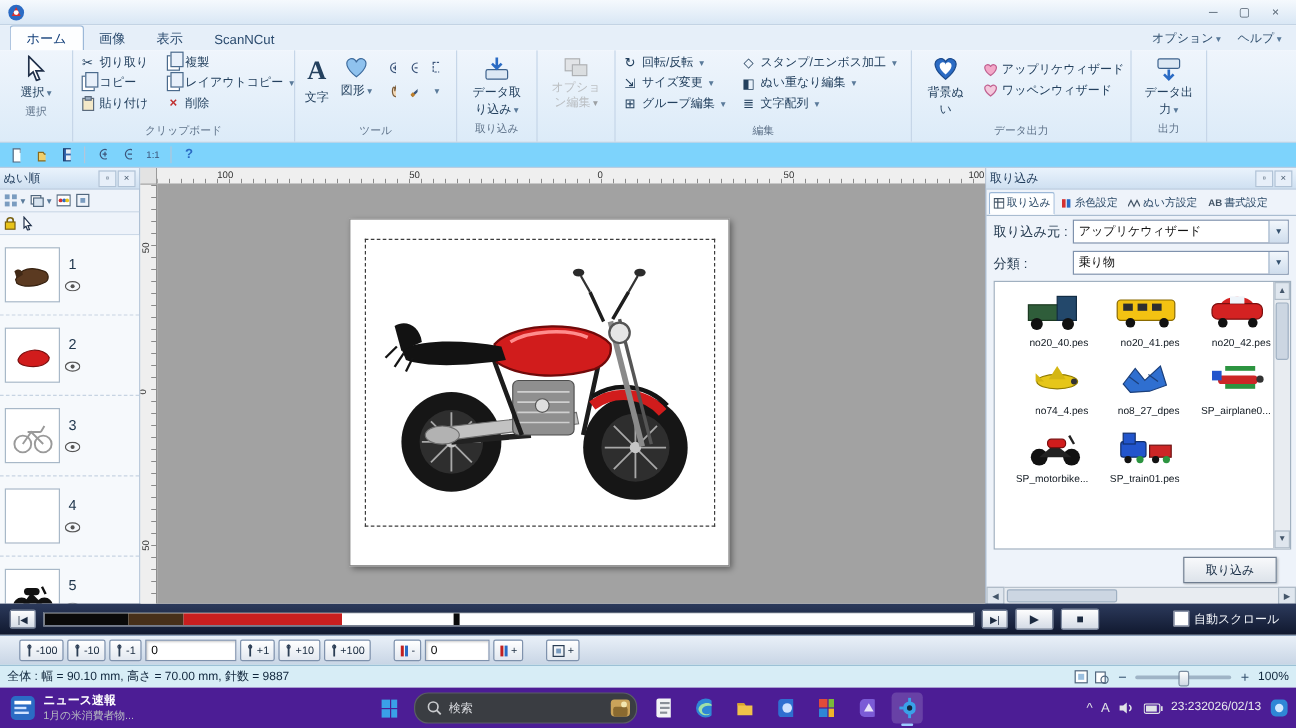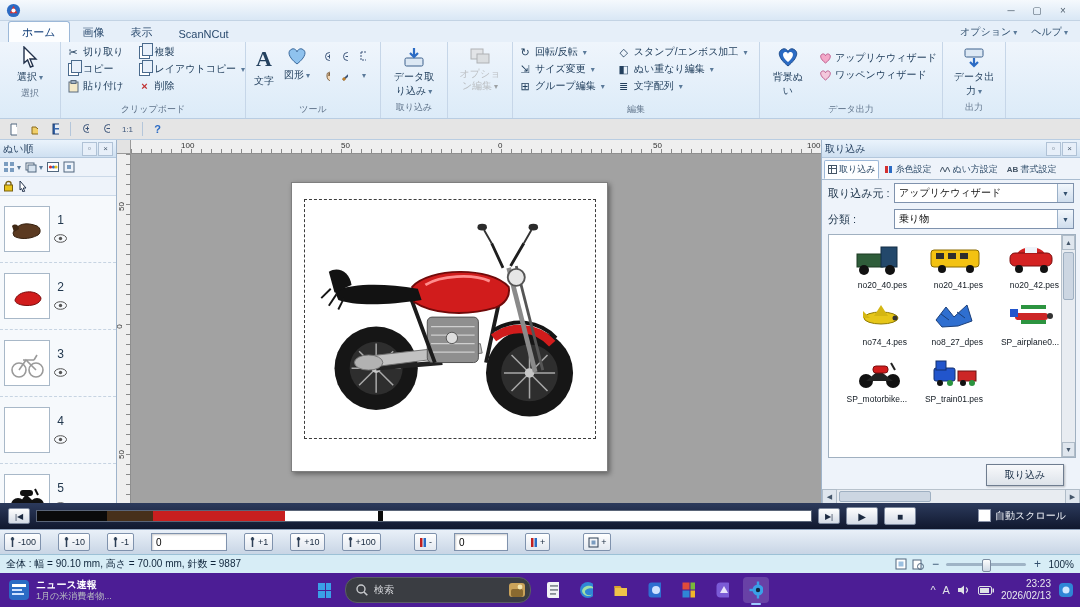--- a/index.html
+++ b/index.html
@@ -29,21 +29,21 @@
   .colgrp{display:flex;flex-direction:column;gap:1px;}
   .smallbtn{display:flex;align-items:center;gap:3px;font-size:10px;color:#23405e;padding:1px 2px;background:none;border:none;white-space:nowrap;}
   .icbox{width:14px;height:14px;display:inline-flex;align-items:center;justify-content:center;font-size:11px;}
   .bigA{font-size:22px;font-weight:bold;color:#24415f;font-family:"Liberation Serif",serif;}
   .toolgrid{display:grid;grid-template-columns:18px 18px 18px;grid-auto-rows:18px;margin-left:3px;margin-top:4px;}
   .tgbtn{display:flex;align-items:center;justify-content:center;background:none;border:none;}
   .ic-copy{position:relative;width:9px;height:11px;border:1px solid #4a6a8c;background:#fff;}
   .ic-copy::before{content:"";position:absolute;left:2px;top:-4px;width:9px;height:11px;border:1px solid #4a6a8c;background:#e8f0fa;}
   .redx{color:#c03030;font-weight:bold;}
   
-  .quickbar{height:20px;background:#e5e5e5;border-bottom:1px solid #b9cde2;display:flex;align-items:center;gap:2px;padding:0 4px;flex:0 0 auto;}
+  .quickbar{height:20px;background:#7dd3fc;border-bottom:1px solid #b9cde2;display:flex;align-items:center;gap:2px;padding:0 4px;flex:0 0 auto;}
   .qbtn{width:19px;height:17px;display:flex;align-items:center;justify-content:center;background:none;border:none;}
   .qsep{width:1px;height:14px;background:#b4c6da;margin:0 3px;}
   
   .main{flex:1;display:flex;min-height:0;}
   
   .sewpanel{width:116px;flex:0 0 auto;background:#eef3fa;border-right:1px solid #9fb4cb;display:flex;flex-direction:column;}
   .panel-title{height:17px;background:linear-gradient(#eaf3fc,#cfe0f1);border-bottom:1px solid #b3c7dc;
     display:flex;align-items:center;font-size:10px;color:#1e3least;color:#1e3a5a;padding:0 3px;}
   .ptbtns{margin-left:auto;display:flex;gap:1px;}
   .ptbtn{width:13px;height:12px;display:flex;align-items:center;justify-content:center;font-size:8px;color:#4a5c70;border:1px solid #b0c2d6;background:#e7eff9;}
@@ -97,21 +97,21 @@
   
   .simbar1{height:26px;background:linear-gradient(#2c3a5c,#10182e);display:flex;align-items:center;gap:6px;padding:0 8px;flex:0 0 auto;}
   .simbtn{height:16px;min-width:22px;background:linear-gradient(#fefefe,#d4dbe6);border:1px solid #7e8aa0;border-radius:2px;
     display:flex;align-items:center;justify-content:center;font-size:8px;color:#1c2a40;padding:0 3px;}
   .playbtn{height:18px;min-width:32px;font-size:10px;}
   .progress{flex:1;height:10px;background:#fff;border:1px solid #5a central;border:1px solid #5a6578;position:relative;display:flex;overflow:hidden;}
   .seg{height:100%;}
   .tick{position:absolute;top:0;bottom:0;width:5px;background:#0a0a0a;}
   .autoscroll{display:flex;gap:4px;color:#f2f5fa;font-size:10px;margin-left:56px;margin-right:6px;white-space:nowrap;}
   .cb{width:11px;height:11px;background:#fff;border:1px solid #8a93a8;display:inline-block;}
-  .simbar2{height:24px;background:linear-gradient(#e9f0f8,#c8d5e5);border-top:1px solid #8fa3bd;display:flex;align-items:center;gap:17px;padding:0 4px;flex:0 0 auto;}
+  .simbar2{height:24px;background:linear-gradient(#e9f0f8,#c8d5e5);border-top:1px solid #8fa3bd;display:flex;align-items:center;gap:3px;padding:0 16px;flex:0 0 auto;}
   .stepbtn{height:18px;background:linear-gradient(#ffffff,#e2e8f0);border:1px solid #7f92ad;border-radius:2px;
     display:flex;align-items:center;gap:2px;font-size:9px;color:#18293e;padding:0 4px;}
   .field{height:16px;width:66px;background:#fff;border:1px solid #7f92ad;box-shadow:inset 1px 1px 2px rgba(0,0,0,.2);
     display:flex;align-items:center;padding:0 4px;gap:3px;font-size:10px;}
   .fval{color:#000;}
   .ftot{color:#6b7788;margin-top:35px;}
   .gapL{margin-left:16px;}
   
   .statusbar{height:18px;background:#d7edf6;border-top:1px solid #9cc1d6;display:flex;align-items:center;padding:0 6px;font-size:10px;color:#10263c;flex:0 0 auto;}
   .zoomctl{margin-left:auto;display:flex;align-items:center;gap:5px;}
@@ -126,21 +126,21 @@
   .nsub{font-size:9px;color:#b8bcc2;}
   .tcenter{margin:0 auto;display:flex;align-items:center;gap:8px;}
   .searchpill{width:170px;height:24px;border-radius:12px;background:#3a3d42;border:1px solid #5a5e64;
     display:flex;align-items:center;gap:6px;padding:0 4px 0 10px;}
   .searchtext{flex:1;font-size:10px;color:#d8dade;}
   .appbtn{width:26px;height:26px;display:flex;align-items:center;justify-content:center;border-radius:4px;position:relative;background:none;border:none;}
   .appbtn.active{background:rgba(255,255,255,.16);}
   .appbtn.active::after{content:"";position:absolute;bottom:-2px;left:8px;right:8px;height:2px;border-radius:2px;background:#9ecbff;}
   .tray{position:absolute;right:6px;display:flex;align-items:center;gap:7px;}
   .trayglyph{font-size:11px;color:#dfe2e6;}
-  .clock{display:flex;flex-direction:column;align-items:flex-end;line-height:1.2;font-size:10px;color:#e8eaee;}
+  .clock{display:flex;flex-direction:row;align-items:flex-end;line-height:1.2;font-size:10px;color:#e8eaee;}
 </style>
 </head>
 <body>
 
 <div class="window">
 
   <div class="titlebar">
     <svg class="appicon" viewBox="0 0 16 16">
         <circle cx="8" cy="8" r="7" fill="#2b6bc4"></circle>
         <path d="M4 11 L8 3 L12 11 Z" fill="#d43030"></path>

